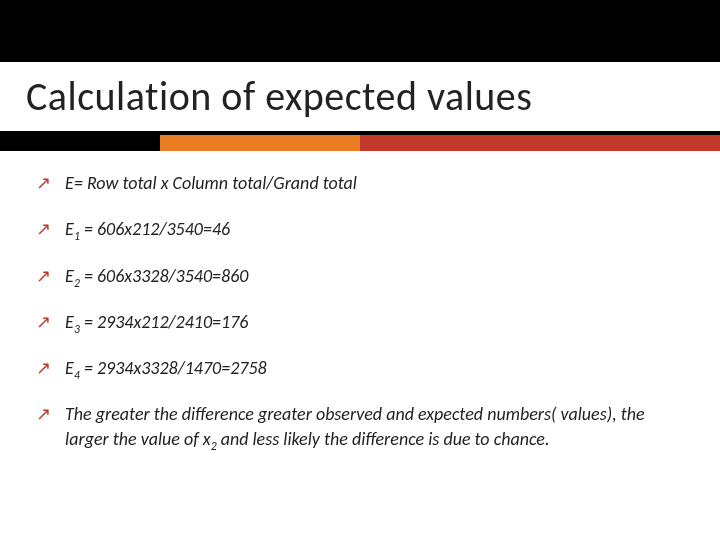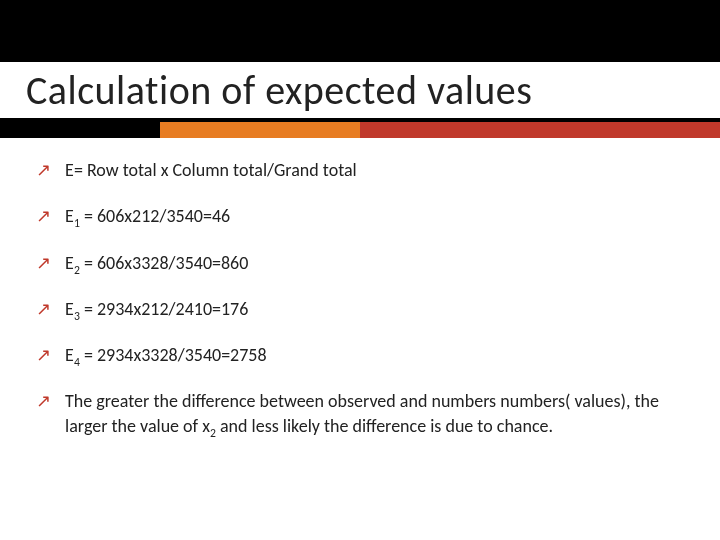--- a/index.html
+++ b/index.html
@@ -10,21 +10,21 @@
     font-family: "Segoe UI", "Calibri", Arial, sans-serif;
     overflow: hidden;
   }
   .top-dark-bar {
     width: 100%;
     height: 62px;
     background: #000000;
   }
   .title-area {
     width: 100%;
-    height: 56px;
+    height: 69px;
     display: flex;
     align-items: center;
     padding-left: 26px;
   }
   .slide-title {
     font-size: 40px;
     color: #222;
     font-weight: 400;
     letter-spacing: 0.5px;
   }
@@ -55,20 +55,21 @@
   .bullet-item .arrow {
     color: #c0392b;
     font-weight: normal;
     margin-right: 14px;
     font-size: 18px;
     flex-shrink: 0;
     font-family: "Arial", sans-serif;
   }
   .bullet-text {
     flex: 1;
+    font-style: italic;
   }
   sub {
     font-size: 0.65em;
     vertical-align: sub;
     line-height: 0;
   }
 </style>
 </head>
 <body>
 
@@ -109,24 +110,24 @@
   <div class="bullet-item">
     <span class="arrow">↗</span>
     <span class="bullet-text">
       <span>E</span><sub>3</sub><span> = 2934x212/2410=176</span>
     </span>
   </div>
 
   <div class="bullet-item">
     <span class="arrow">↗</span>
     <span class="bullet-text">
-      <span>E</span><sub>4</sub><span> = 2934x3328/3540=2758</span>
+      <span>E</span><sub>4</sub><span> = 2934x3328/1470=2758</span>
     </span>
   </div>
 
   <div class="bullet-item">
     <span class="arrow">↗</span>
     <span class="bullet-text">
-      <span>The greater the difference between observed and numbers numbers( values), the larger the value of x</span><sub>2</sub><span>  and less likely the difference is due to chance.</span>
+      <span>The greater the difference greater observed and expected numbers( values), the larger the value of x</span><sub>2</sub><span>  and less likely the difference is due to chance.</span>
     </span>
   </div>
 
 </div>
 
 </body></html>

